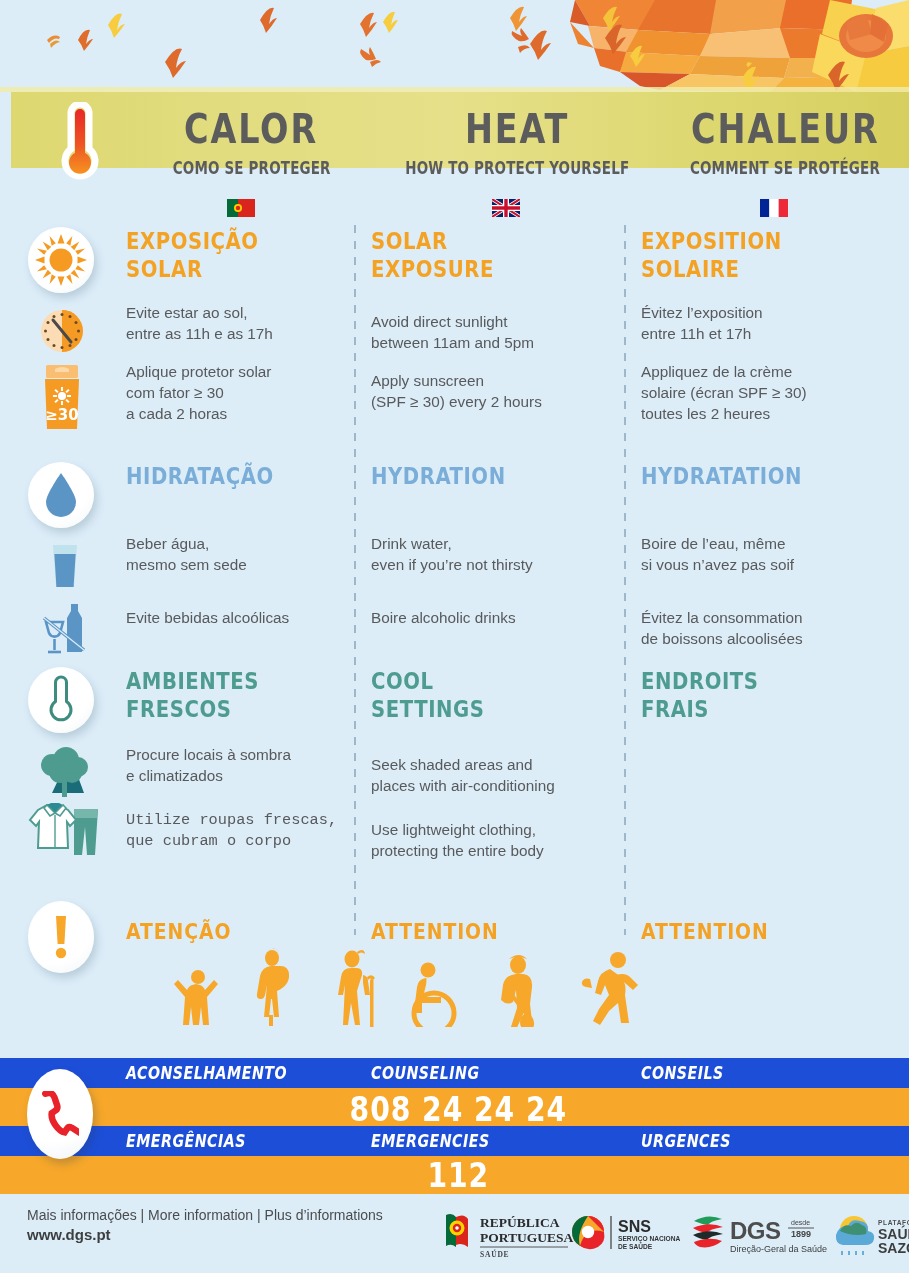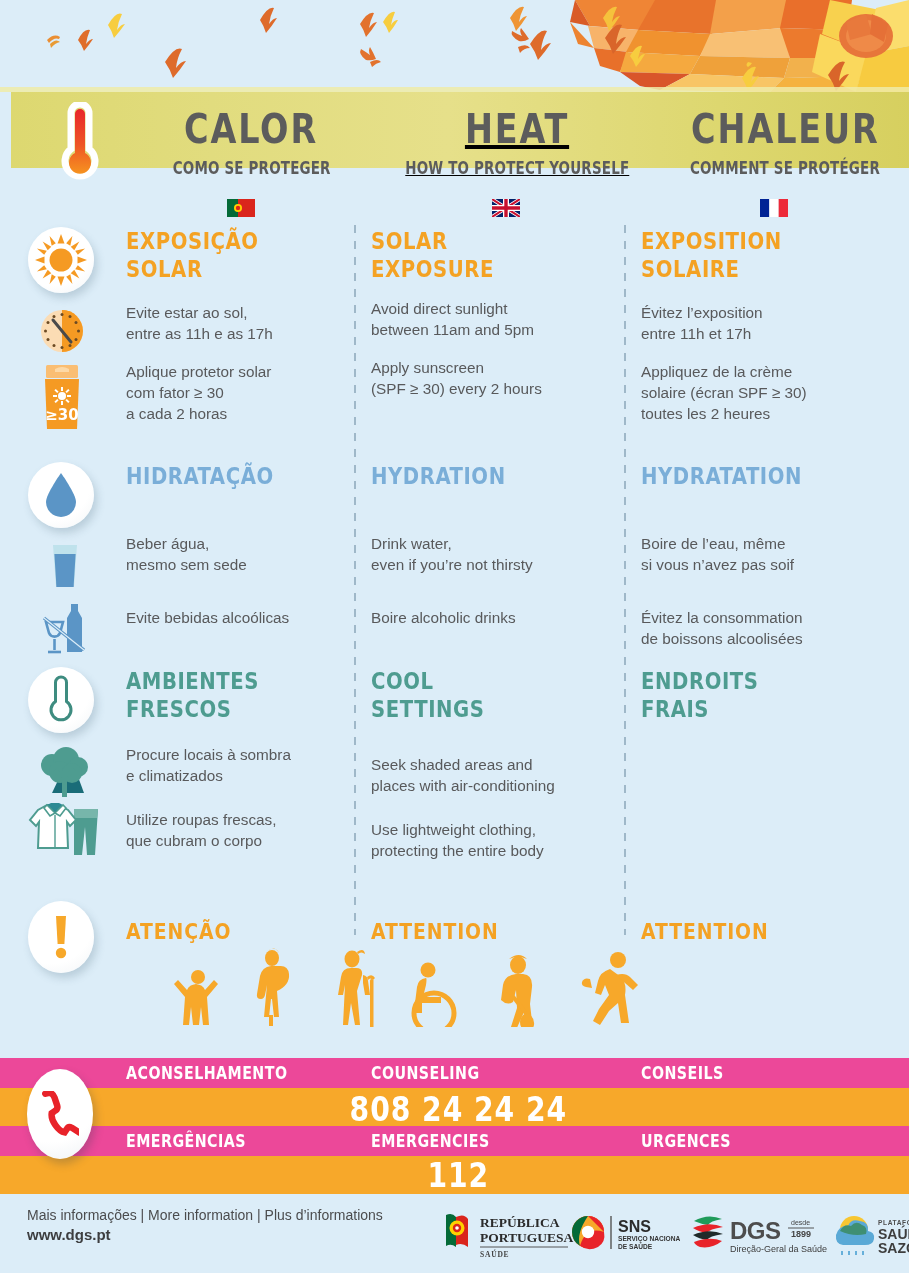--- a/index.html
+++ b/index.html
@@ -25,21 +25,21 @@
     position:absolute; left:11px; top:92px; width:909px; height:76px;
     background:linear-gradient(90deg,#ddd870 0%,#e1dc7e 22%,#e6e08a 48%,#ddd76f 78%,#d6cf5e 100%);
   }
   .thermo { position:absolute; left:47px; top:10px; width:44px; height:84px; }
   .titlecols {
     position:absolute; left:108px; top:0; width:801px; height:103px;
     display:flex;
   }
   .titlecol { flex:1; display:flex; flex-direction:column; align-items:center; justify-content:center; }
   .tc1 { flex:0 0 265px; }
-  .tc2 { flex:0 0 266px;text-decoration:underline; }
+  .tc2 { flex:0 0 266px; }
   .tc3 { flex:0 0 270px; }
   .bigword {
     font-family:"DejaVu Sans Condensed","Liberation Sans Narrow","Liberation Sans", sans-serif;
     font-weight:bold; font-size:40px; letter-spacing:2px;
     color:#5c5c5c; line-height:1; transform:scaleX(0.93);
   }
   .subword {
     font-family:"DejaVu Sans Condensed","Liberation Sans Narrow","Liberation Sans", sans-serif;
     font-weight:bold; font-size:17px; letter-spacing:0.2px;
     color:#5c5c5c; margin-top:9px; transform:scaleX(0.88);
@@ -99,21 +99,21 @@
   
   .att-head {
     font-family:"DejaVu Sans Condensed","Liberation Sans Narrow","Liberation Sans", sans-serif;
     font-weight:bold; font-size:22px; letter-spacing:1px; color:#f4a223;
     transform:scaleX(0.95); transform-origin:left center;
   }
   .pictos { position:absolute; left:160px; top:50px; width:620px; height:80px; }
 
   
   .bar { position:absolute; left:0; width:909px; }
-  .bar-red { background:#ec4899; height:30px; }
+  .bar-red { background:#1d4ed8; height:30px;font-style:italic; }
   .bar-orange { background:#f7a82a; height:43px; }
   .bar-labels { position:absolute; left:108px; top:0; width:801px; height:30px; display:flex; align-items:center; }
   .bl { font-family:"DejaVu Sans Condensed","Liberation Sans Narrow","Liberation Sans", sans-serif;
         font-weight:bold; font-size:17px; color:#ffffff; letter-spacing:0.5px; transform:scaleX(0.93);
         transform-origin:left center; }
   .bl1 { position:absolute; left:18px; }
   .bl2 { position:absolute; left:263px; }
   .bl3 { position:absolute; left:533px; }
   .phone-num {
     position:absolute; top:0; left:0; width:909px; height:43px;
@@ -350,21 +350,21 @@
           <div class="btxt" style="margin-top:17px; white-space:pre-line;">Aplique protetor solar
 com fator ≥ 30
 a cada 2 horas</div>
         </div>
 
         <div class="col colB" style="top:10px;">
           <div class="shead orange">
             <div>SOLAR</div>
             <div>EXPOSURE</div>
           </div>
-          <div class="btxt" style="margin-top:16px; white-space:pre-line;">Avoid direct sunlight
+          <div class="btxt" style="margin-top:29px; white-space:pre-line;">Avoid direct sunlight
 between 11am and 5pm</div>
           <div class="btxt" style="margin-top:17px; white-space:pre-line;">Apply sunscreen
 (SPF ≥ 30) every 2 hours</div>
         </div>
 
         <div class="col colC" style="top:10px;">
           <div class="shead orange">
             <div>EXPOSITION</div>
             <div>SOLAIRE</div>
           </div>
@@ -469,21 +469,21 @@
       </div>
 
       <div class="cols">
         <div class="col colA" style="top:10px;">
           <div class="shead teal">
             <div>AMBIENTES</div>
             <div>FRESCOS</div>
           </div>
           <div class="btxt" style="margin-top:22px; white-space:pre-line;">Procure locais à sombra
 e climatizados</div>
-          <div class="btxt" style="margin-top:23px; white-space:pre-line;">Utilize roupas frescas,
+          <div class="btxt" style="margin-top:23px; white-space:pre-line;font-family:Liberation Mono, monospace;">Utilize roupas frescas,
 que cubram o corpo</div>
         </div>
         <div class="col colB" style="top:10px;">
           <div class="shead teal">
             <div>COOL</div>
             <div>SETTINGS</div>
           </div>
           <div class="btxt" style="margin-top:32px; white-space:pre-line;">Seek shaded areas and
 places with air-conditioning</div>
           <div class="btxt" style="margin-top:23px; white-space:pre-line;">Use lightweight clothing,

